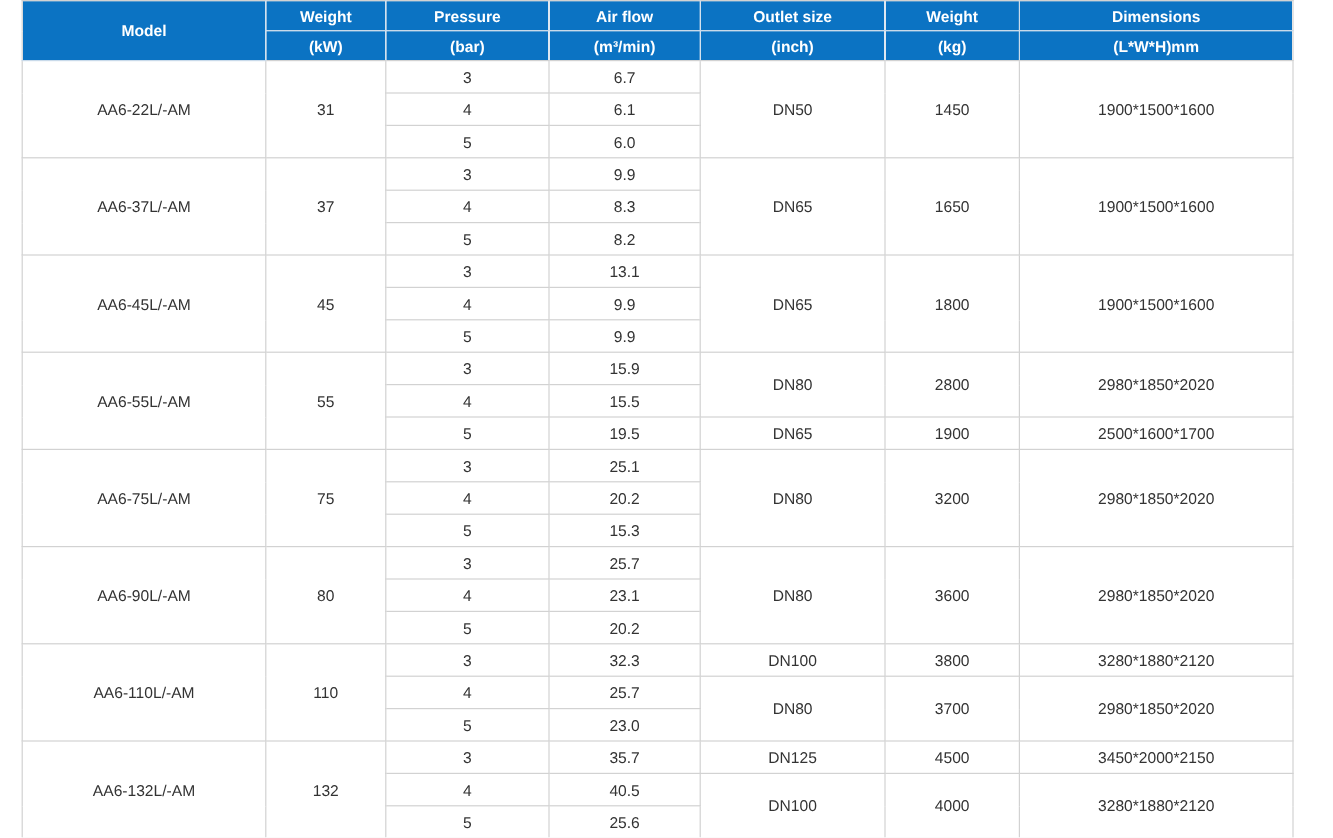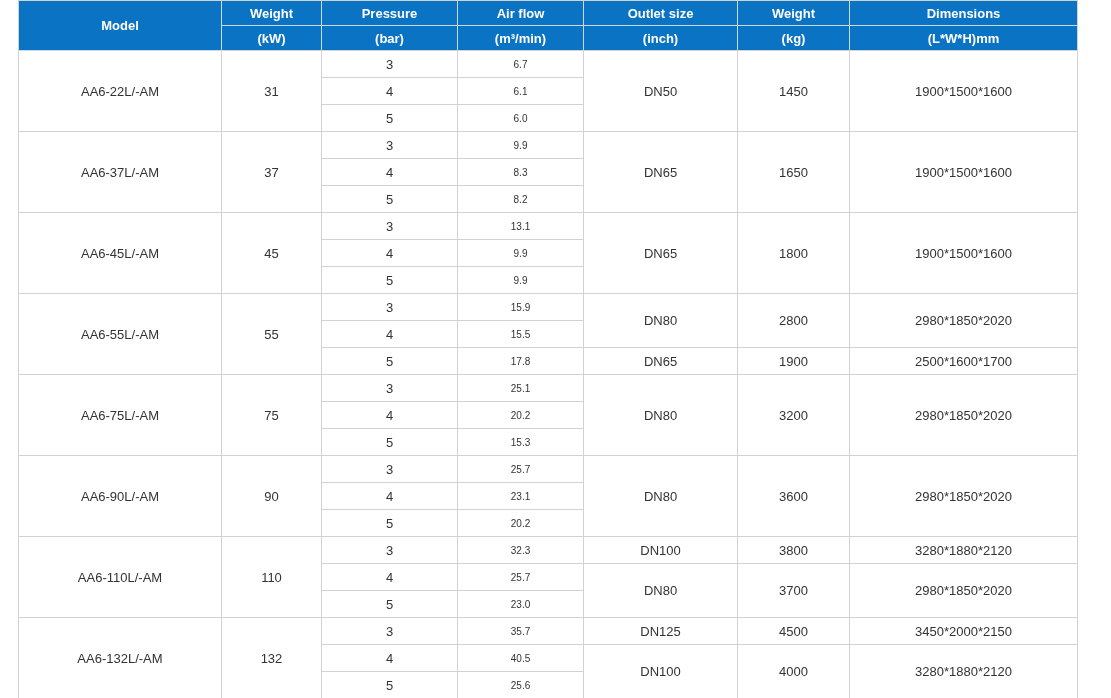--- a/index.html
+++ b/index.html
@@ -29,21 +29,21 @@
     font-weight:700;font-size:13px;
     border:1px solid var(--header_divider);
     border-top-color:var(--border);
   }
   thead th.edge-l{border-left-color:var(--border);}
   thead th.edge-r{border-right-color:var(--border);}
   thead tr.units th{border-bottom-color:var(--border);}
   thead tr{height:25px;}
   tbody tr{height:27px;}
   tbody td{font-size:13px;color:var(--text);background:#ffffff;}
-  tbody td.airflow-cell{font-size:10px;}
+  tbody td.airflow-cell{font-size:13px;}
   col.c-model{width:203px;}
   col.c-power{width:100px;}
   col.c-pressure{width:136px;}
   col.c-airflow{width:126px;}
   col.c-outlet{width:154px;}
   col.c-weight{width:112px;}
   col.c-dims{width:228px;}
 </style>
 </head>
 <body>
@@ -138,21 +138,21 @@
           <td rowspan="2" class="outlet-cell">DN80</td>
           <td rowspan="2" class="weight-cell">2800</td>
           <td rowspan="2" class="dimensions-cell">2980*1850*2020</td>
         </tr>
         <tr>
           <td class="pressure-cell">4</td>
           <td class="airflow-cell">15.5</td>
         </tr>
         <tr>
           <td class="pressure-cell">5</td>
-          <td class="airflow-cell">17.8</td>
+          <td class="airflow-cell">19.5</td>
           <td class="outlet-cell">DN65</td>
           <td class="weight-cell">1900</td>
           <td class="dimensions-cell">2500*1600*1700</td>
         </tr>
         <tr>
           <td rowspan="3" class="model-cell">AA6-75L/-AM</td>
           <td rowspan="3" class="power-cell">75</td>
           <td class="pressure-cell">3</td>
           <td class="airflow-cell">25.1</td>
           <td rowspan="3" class="outlet-cell">DN80</td>
@@ -162,21 +162,21 @@
         <tr>
           <td class="pressure-cell">4</td>
           <td class="airflow-cell">20.2</td>
         </tr>
         <tr>
           <td class="pressure-cell">5</td>
           <td class="airflow-cell">15.3</td>
         </tr>
         <tr>
           <td rowspan="3" class="model-cell">AA6-90L/-AM</td>
-          <td rowspan="3" class="power-cell">90</td>
+          <td rowspan="3" class="power-cell">80</td>
           <td class="pressure-cell">3</td>
           <td class="airflow-cell">25.7</td>
           <td rowspan="3" class="outlet-cell">DN80</td>
           <td rowspan="3" class="weight-cell">3600</td>
           <td rowspan="3" class="dimensions-cell">2980*1850*2020</td>
         </tr>
         <tr>
           <td class="pressure-cell">4</td>
           <td class="airflow-cell">23.1</td>
         </tr>

